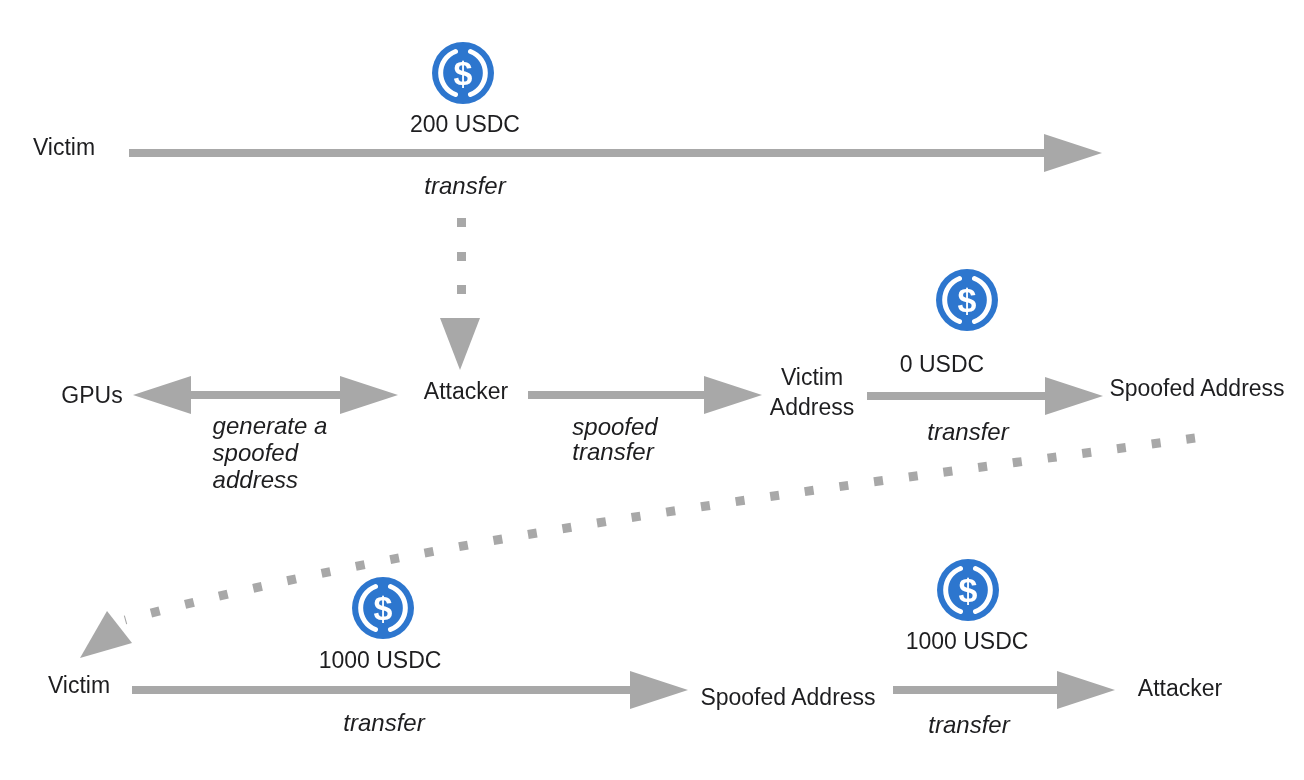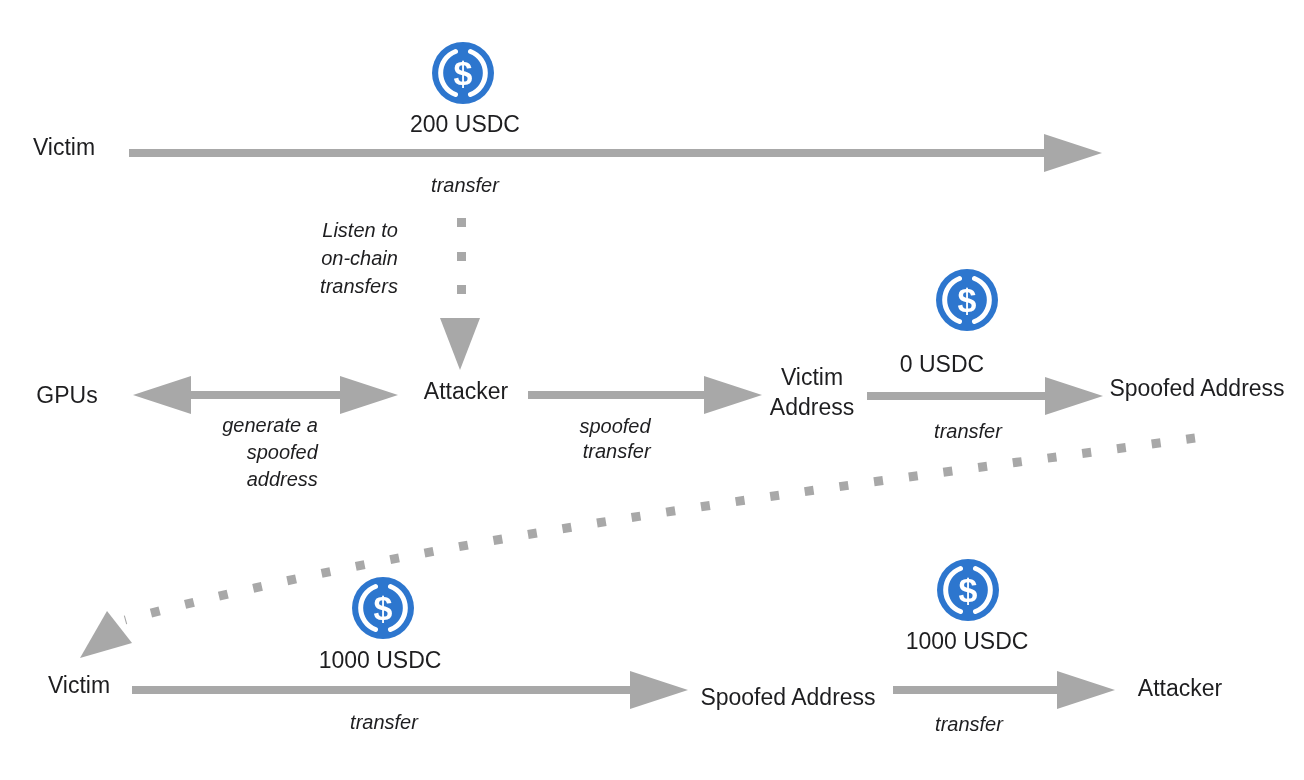--- a/index.html
+++ b/index.html
@@ -14,21 +14,21 @@
     background:var(--background);
     font-family:"Liberation Sans",sans-serif;color:var(--text);
   }
   .node{
     position:absolute;transform:translate(-50%,-50%);
     font-size:23px;line-height:30px;text-align:center;white-space:nowrap;
   }
   .node span{display:block;}
   .note{
     position:absolute;transform:translate(-50%,-50%);
-    font-style:italic;font-size:20px;line-height:27px;text-align:right;white-space:nowrap;
+    font-style:italic;font-size:24px;line-height:27px;text-align:left;white-space:nowrap;
   }
   .note span{display:block;}
   .note.tight{line-height:25px;}
   .hline{position:absolute;height:8px;background:var(--arrow-gray);}
   .tri{position:absolute;width:0;height:0;}
   .tri-right{border-top:19px solid transparent;border-bottom:19px solid transparent;border-left:58px solid var(--arrow-gray);}
   .tri-left{border-top:19px solid transparent;border-bottom:19px solid transparent;border-right:58px solid var(--arrow-gray);}
   .tri-down{border-left:20px solid transparent;border-right:20px solid transparent;border-top:52px solid var(--arrow-gray);}
   .dot{position:absolute;width:9px;height:9px;background:var(--arrow-gray);}
   .usdc{position:absolute;width:64px;height:64px;}
@@ -54,27 +54,22 @@
 
   <div class="node" style="left:465px;top:124px">200 USDC</div>
   <div class="note" style="left:465px;top:185px">transfer</div>
 
 
   <div class="dot" style="left:457px;top:218px"></div>
   <div class="dot" style="left:457px;top:252px"></div>
   <div class="dot" style="left:457px;top:285px"></div>
   <div class="tri tri-down" style="left:440px;top:318px"></div>
 
-  <div class="note" style="left:359px;top:258px;line-height:28px">
-    <span>Listen to</span>
-    <span>on-chain</span>
-    <span>transfers</span>
-  </div>
 
-  <div class="node" style="left:67px;top:395px">GPUs</div>
+  <div class="node" style="left:92px;top:395px">GPUs</div>
 
   <div class="tri tri-left" style="left:133px;top:376px"></div>
   <div class="hline" style="left:188px;top:391px;width:155px"></div>
   <div class="tri tri-right" style="left:340px;top:376px"></div>
 
   <div class="note" style="left:270px;top:452px">
     <span>generate a</span>
     <span>spoofed</span>
     <span>address</span>
   </div>

